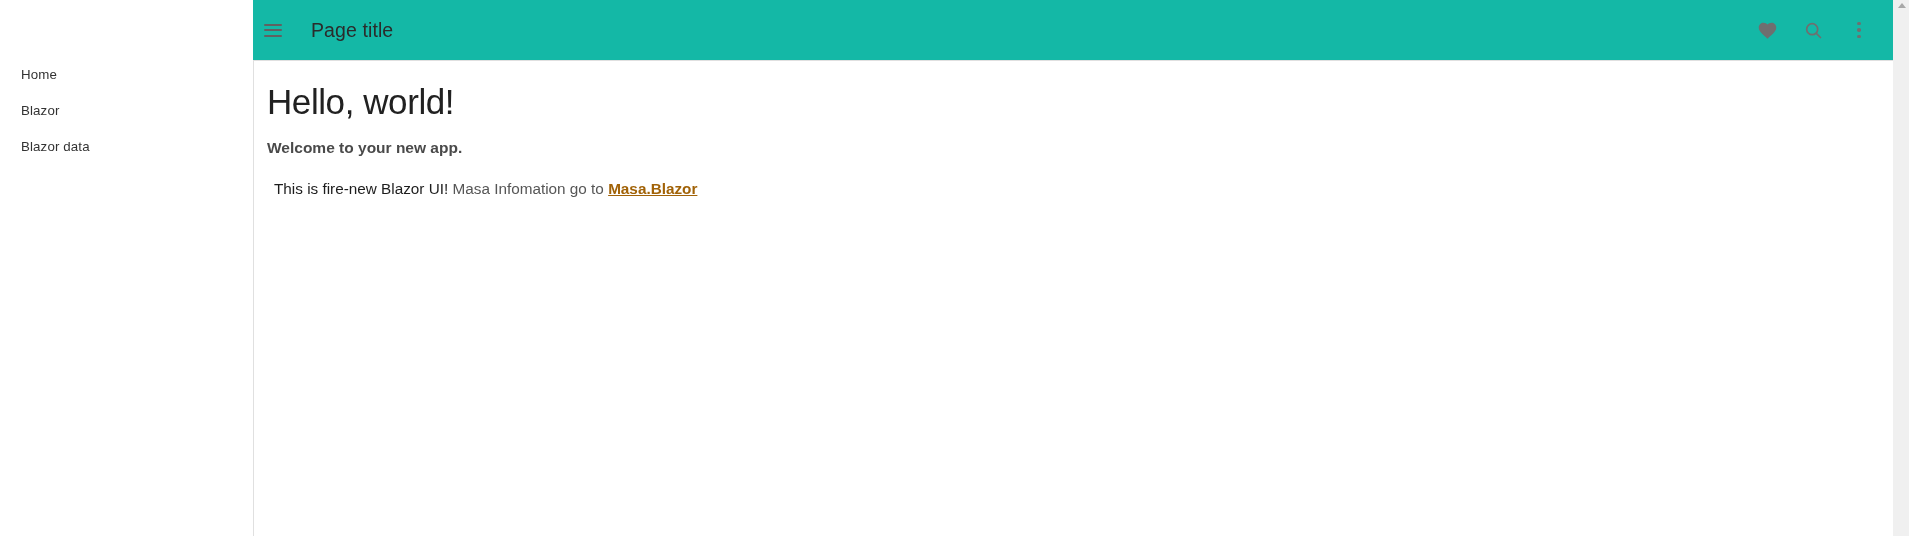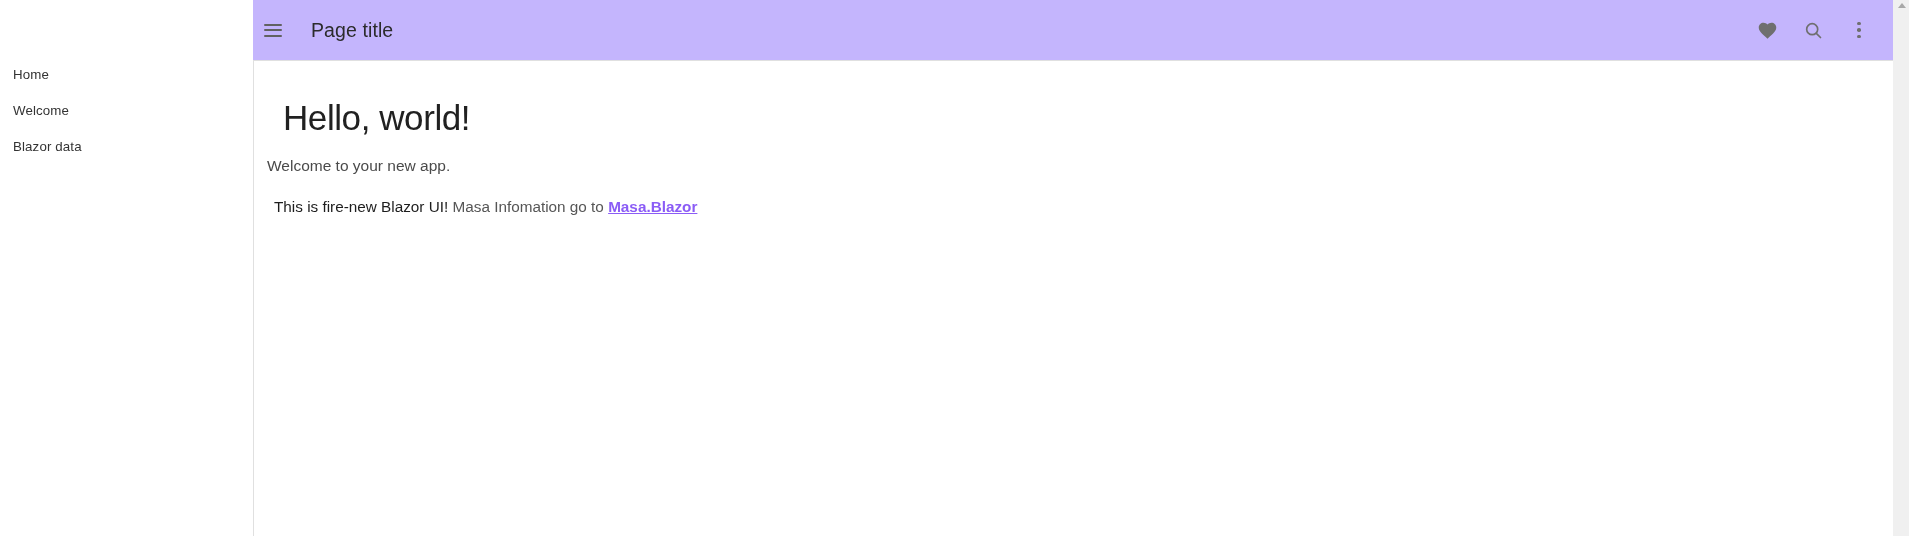--- a/index.html
+++ b/index.html
@@ -19,21 +19,21 @@
     position: relative;
     width: 1909px;
     height: 536px;
     background: #ffffff;
     overflow: hidden;
   }
 
   
   .nav-drawer {
     position: absolute;
-    left: 0;
+    left: 8px;
     top: 0;
     width: 253px;
     height: 536px;
     background: #ffffff;
     padding-top: 57px;
   }
   .nav-list {
     list-style: none;
     margin: 0;
     padding: 0;
@@ -55,21 +55,21 @@
     white-space: nowrap;
   }
 
   
   .app-bar {
     position: absolute;
     left: 253px;
     top: 0;
     width: 1640px;
     height: 60px;
-    background: #c4b5fd;
+    background: #14b8a6;
     display: flex;
     align-items: center;
     padding: 0 14px 0 0;
   }
   .appbar-left {
     display: flex;
     align-items: center;
   }
   .icon-btn {
     width: 40px;
@@ -145,48 +145,48 @@
     height: 476px;
     background: #ffffff;
     border-left: 1px solid #e0e0e0;
     border-top: 1px solid #e0e0e0;
     overflow: hidden;
   }
   .content-inner {
     padding: 20px 24px 0 13px;
   }
   .h1 {
-    margin: 16px;
+    margin: 0;
     padding: 0 0 0 0;
     font-size: 35px;
     line-height: 42px;
     font-weight: 500;
     color: #212121;
     letter-spacing: -0.012em;
   }
   .lede {
     margin: 14px 0 0 0;
     font-size: 15.5px;
     line-height: 22px;
     color: #4a4a4a;
-    font-weight: 400;
+    font-weight: 700;
   }
   .survey-alert {
     margin: 19px 0 0 7px;
     font-size: 15.3px;
     line-height: 22px;
     color: #565656;
     font-weight: 400;
   }
   .survey-alert strong {
     color: #1d1d1d;
     font-weight: 400;
   }
   .survey-link {
-    color: #8b5cf6;
+    color: #a16207;
     font-weight: 700;
     cursor: pointer;
   }
 
   
   .scrollbar {
     position: absolute;
     right: 0;
     top: 0;
     width: 16px;
@@ -209,21 +209,21 @@
 <body>
 
 <div id="app">
 
   <nav class="nav-drawer">
     <ul class="nav-list">
       <li class="nav-item">
         <span class="nav-item-label">Home</span>
       </li>
       <li class="nav-item">
-        <span class="nav-item-label">Welcome</span>
+        <span class="nav-item-label">Blazor</span>
       </li>
       <li class="nav-item">
         <span class="nav-item-label">Blazor data</span>
       </li>
     </ul>
   </nav>
 
   <header class="app-bar">
     <div class="appbar-left">
       <button class="icon-btn">

